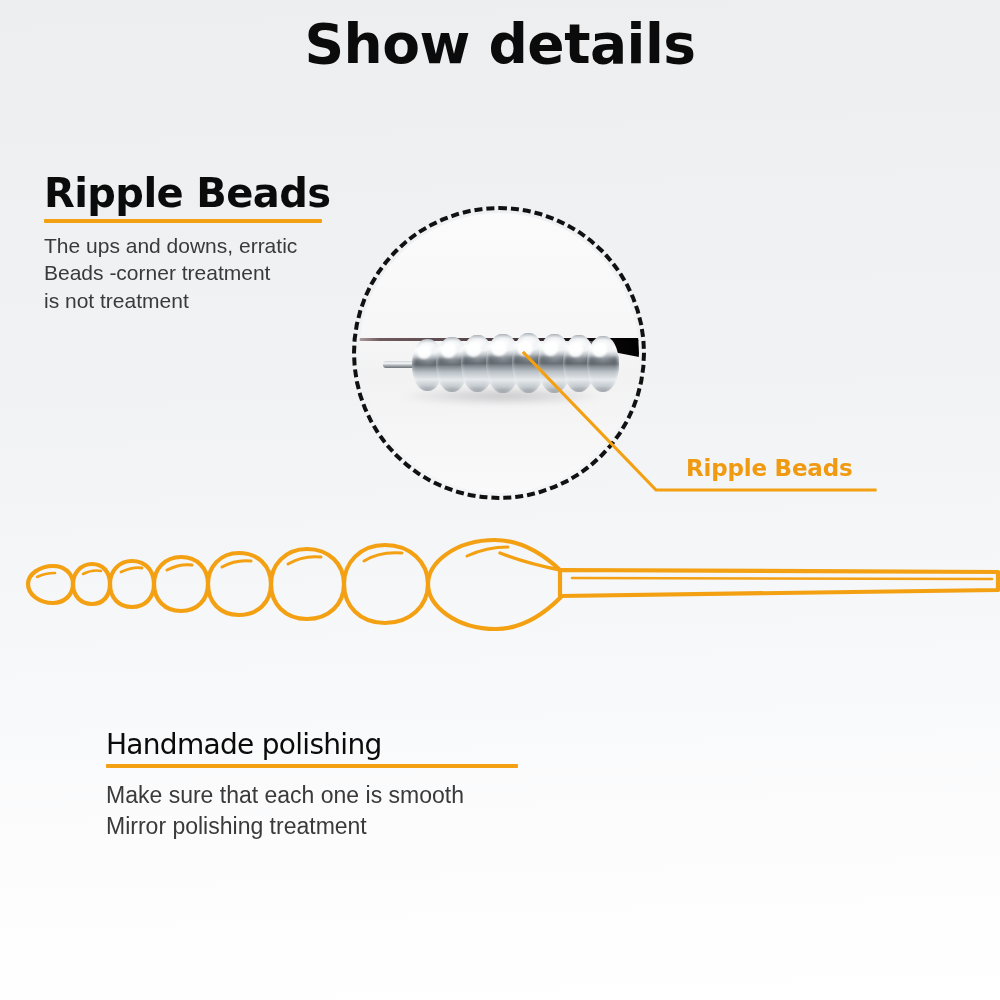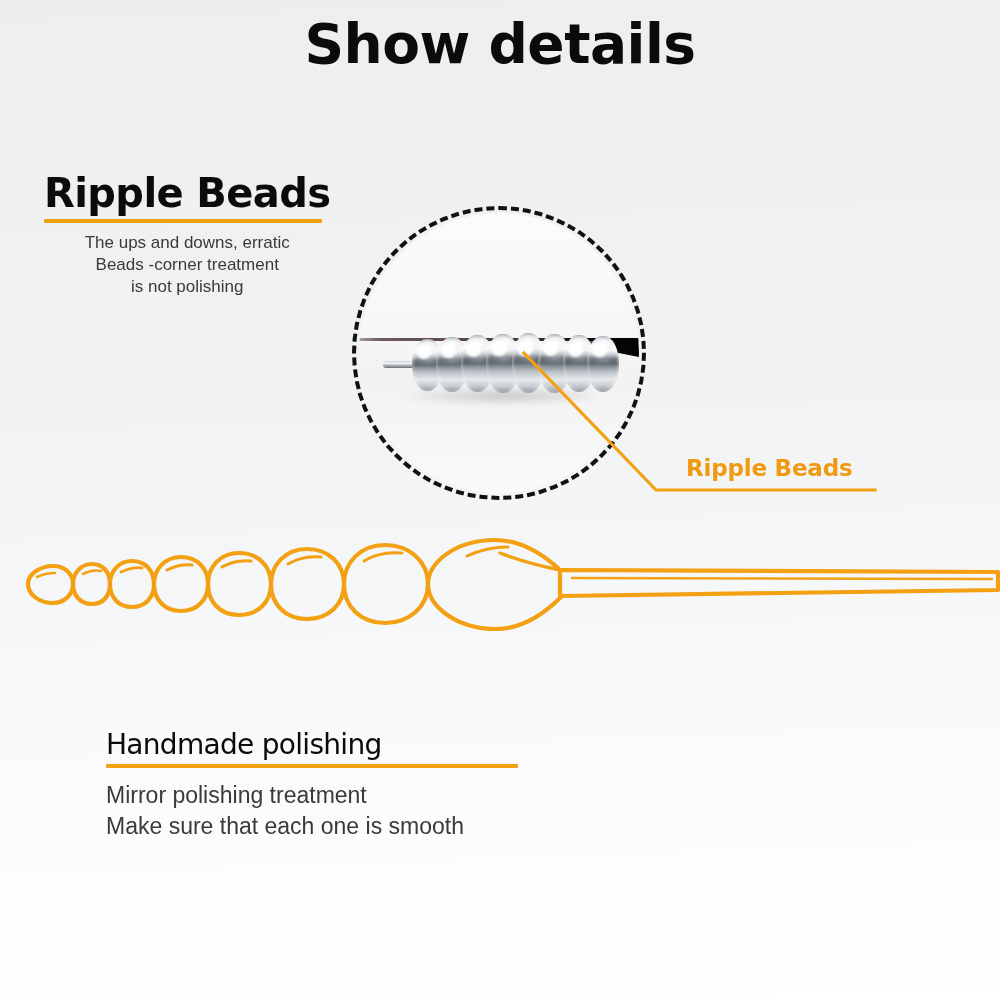--- a/index.html
+++ b/index.html
@@ -30,21 +30,21 @@
   }
   .head-block .b-line{
     font-family:"Liberation Sans", sans-serif;
     color:#3a3a3a;white-space:nowrap;
   }
 
   #ripple-block{left:44px;top:172px;}
   #ripple-block .h-text{font-weight:700;font-size:40px;letter-spacing:-0.6px;}
   #ripple-block .h-rule{width:278px;}
   #ripple-block .body{margin-top:9px;}
-  #ripple-block .b-line{font-size:17px;line-height:1.30;font-weight:400;text-align:center;}
+  #ripple-block .b-line{font-size:21px;line-height:1.30;font-weight:400;}
 
   #hand-block{left:106px;top:730px;}
   #hand-block .h-text{font-weight:400;font-size:28px;letter-spacing:-0.7px;}
   #hand-block .h-rule{width:412px;}
   #hand-block .body{margin-top:12px;}
   #hand-block .b-line{font-size:23px;line-height:1.33;font-weight:400;}
 
   
   .photo-wrap{position:absolute;left:352px;top:206px;width:294px;height:294px;}
   .photo-clip{
@@ -106,21 +106,21 @@
 <div class="stage">
 
   <div class="title">Show details</div>
 
   <div class="head-block" id="ripple-block">
     <div class="h-text">Ripple Beads</div>
     <div class="h-rule"></div>
     <div class="body">
       <div class="b-line">The ups and downs, erratic</div>
       <div class="b-line">Beads -corner treatment</div>
-      <div class="b-line">is not polishing</div>
+      <div class="b-line">is not treatment</div>
     </div>
   </div>
 
   <div class="photo-wrap">
     <div class="photo-clip">
       <div class="bg-edge"></div>
       <div class="bg-dark"></div>
       <div class="shadow"></div>
       <div class="stem"></div>
 
@@ -171,18 +171,18 @@
 
       <path d="M73,584 C73,573 64,566 53,566 C40,566 28,574 28,584 C28,595 40,603 53,603 C64,603 73,595 73,584 Z"></path>
       <path stroke-width="2.6" d="M37,577 C43,574 50,573 55,573"></path>
     </g>
   </svg>
 
   <div class="head-block" id="hand-block">
     <div class="h-text">Handmade polishing</div>
     <div class="h-rule"></div>
     <div class="body">
+      <div class="b-line">Make sure that each one is smooth</div>
       <div class="b-line">Mirror polishing treatment</div>
-      <div class="b-line">Make sure that each one is smooth</div>
     </div>
   </div>
 
 </div>
 
 </body></html>

